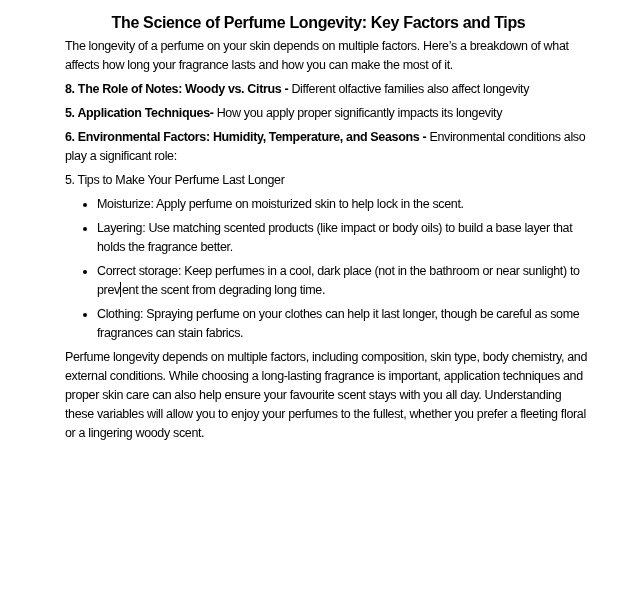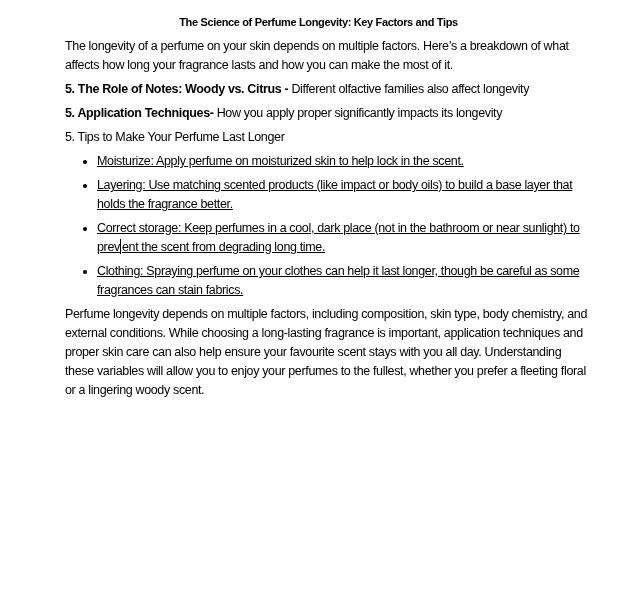--- a/index.html
+++ b/index.html
@@ -16,67 +16,67 @@
     height: 600px;
     padding: 13px 38px 0 50px;
     font-family: "Liberation Sans", sans-serif;
     font-size: 12.5px;
     line-height: 19px;
     letter-spacing: -0.35px;
     color: #000000;
     background: #ffffff;
   }
   .page h1 {
-    font-size: 11px;
+    font-size: 16px;
     line-height: 19px;
     font-weight: bold;
     text-align: center;
     margin: 0 0 5px 0;
   }
   .page p {
     margin: 0 0 5px 15px;
     font-weight: normal;
   }
   .bold-para { font-weight: bold; }
   .b { font-weight: bold; }
   ul.tips {
     margin: 0 0 0 0;
     padding: 0 0 0 47px;
     list-style: disc;
   }
   ul.tips li {
     margin: 0 0 5px 0;
     padding: 0;
-    text-decoration: underline;
   }
   .caret {
     display: inline-block;
     width: 1px;
     height: 15px;
     background: #000000;
     vertical-align: -3px;
     margin: 0 0.5px;
   }
 </style>
 </head>
 <body>
 
 <div class="page">
 
   <h1>The Science of Perfume Longevity: Key Factors and Tips</h1>
 
   <p class="bold-para">The longevity of a perfume on your skin depends on multiple factors. Here’s a breakdown of what affects how long your fragrance lasts and how you can make the most of it.</p>
 
 
-  <p><span class="b">5. The Role of Notes: Woody vs. Citrus - </span><span>Different olfactive families also affect longevity</span></p>
+  <p><span class="b">8. The Role of Notes: Woody vs. Citrus - </span><span>Different olfactive families also affect longevity</span></p>
 
 
 
   <p><span class="b">5. Application Techniques-</span><span> How you apply proper significantly impacts its longevity</span></p>
 
+  <p><span class="b">6. Environmental Factors: Humidity, Temperature, and Seasons - </span><span>Environmental conditions also play a significant role:</span></p>
 
   <p class="bold-para">5. Tips to Make Your Perfume Last Longer</p>
 
   <ul class="tips">
     <li><span>Moisturize: Apply perfume on moisturized skin to help lock in the scent.</span></li>
     <li><span>Layering: Use matching scented products (like impact or body oils) to build a base layer that holds the fragrance better.</span></li>
     <li><span>Correct storage: Keep perfumes in a cool, dark place (not in the bathroom or near sunlight) to prev</span><span class="caret"></span><span>ent the scent from degrading long time.</span></li>
     <li><span>Clothing: Spraying perfume on your clothes can help it last longer, though be careful as some fragrances can stain fabrics.</span></li>
   </ul>
 

